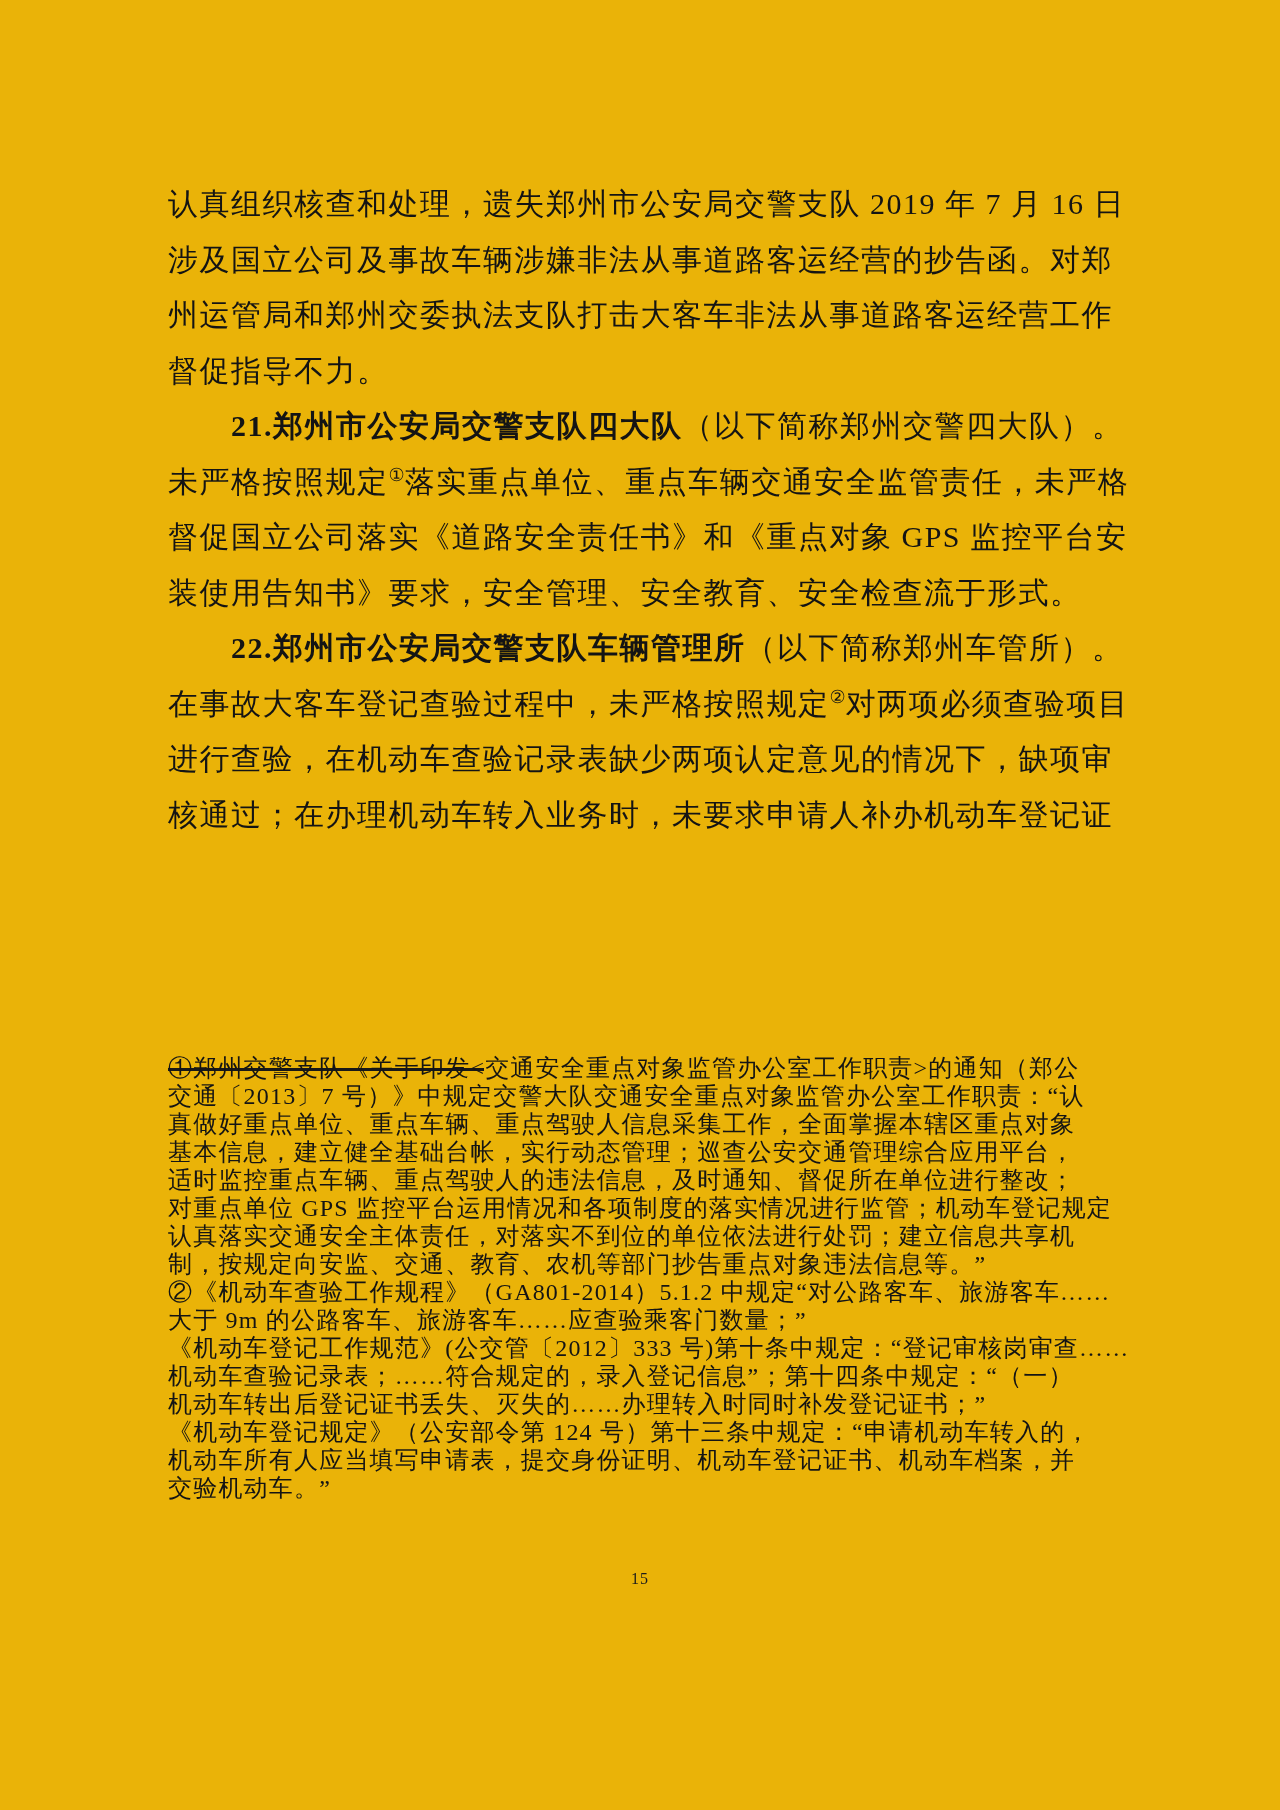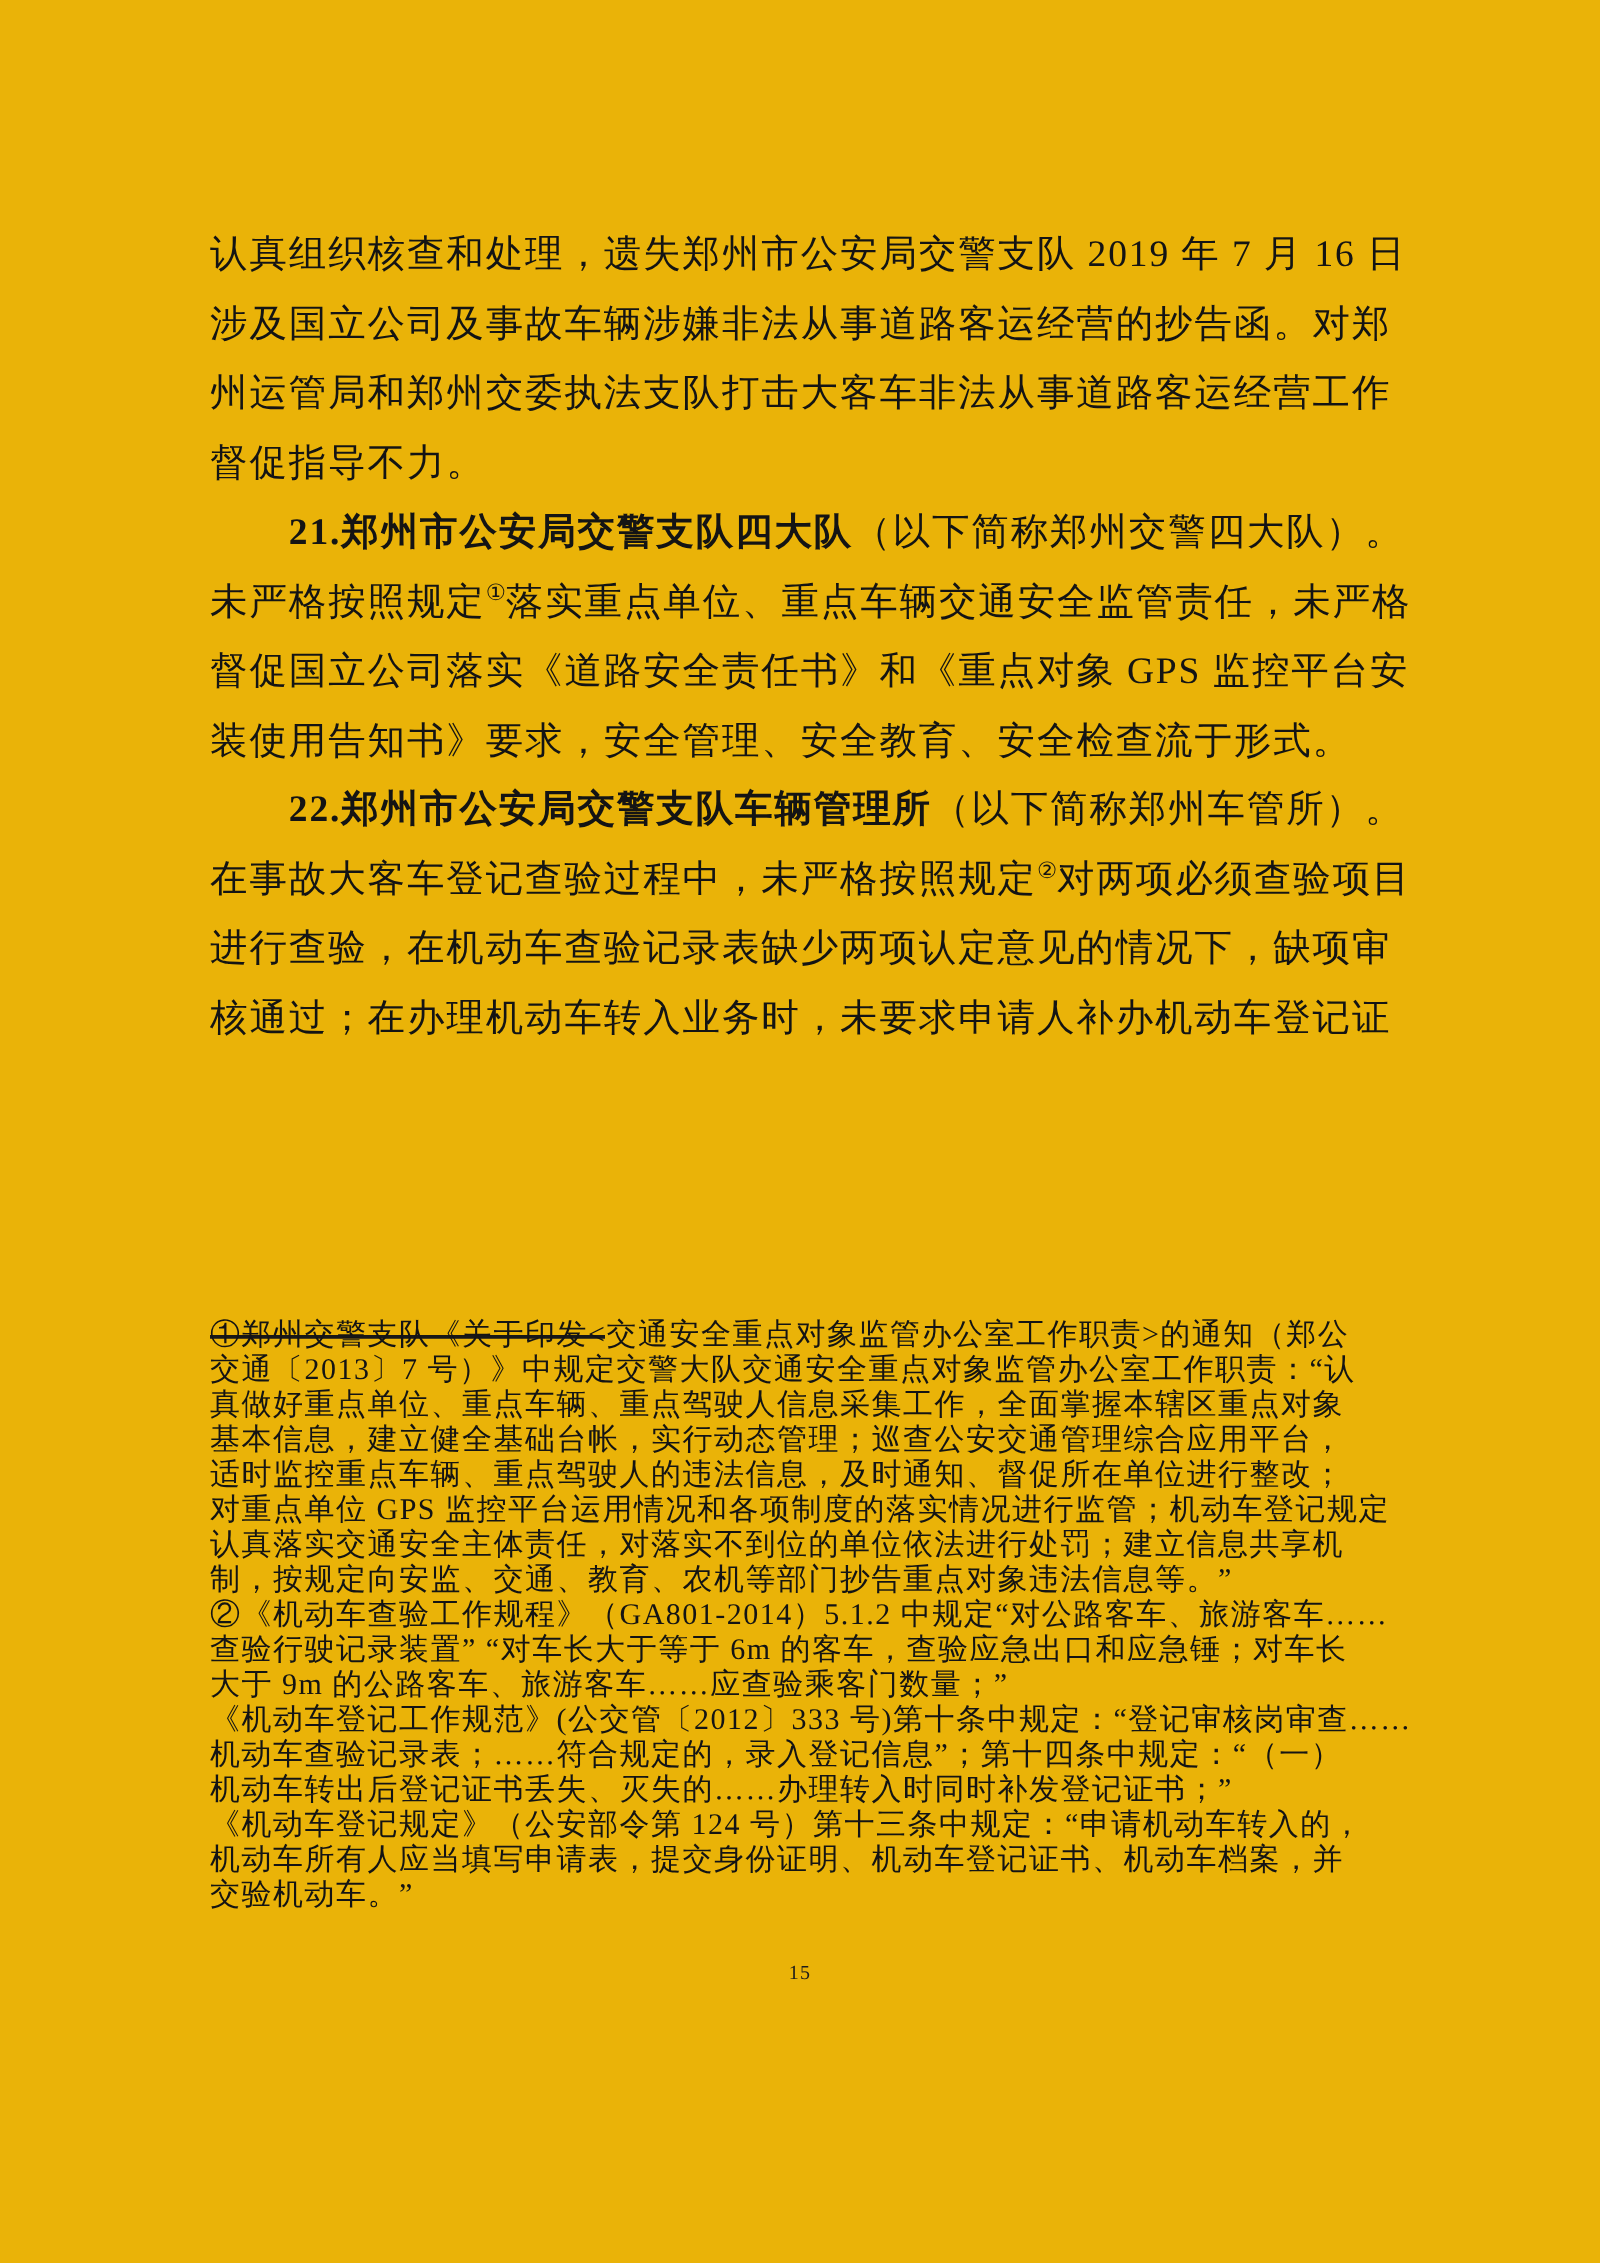--- a/index.html
+++ b/index.html
@@ -78,21 +78,20 @@
   <div class="footnotes">
     <div class="fnl">①郑州交警支队《关于印发&lt;交通安全重点对象监管办公室工作职责&gt;的通知（郑公</div>
     <div class="fnl">交通〔2013〕7 号）》中规定交警大队交通安全重点对象监管办公室工作职责：“认</div>
     <div class="fnl">真做好重点单位、重点车辆、重点驾驶人信息采集工作，全面掌握本辖区重点对象</div>
     <div class="fnl">基本信息，建立健全基础台帐，实行动态管理；巡查公安交通管理综合应用平台，</div>
     <div class="fnl">适时监控重点车辆、重点驾驶人的违法信息，及时通知、督促所在单位进行整改；</div>
     <div class="fnl">对重点单位 GPS 监控平台运用情况和各项制度的落实情况进行监管；机动车登记规定</div>
     <div class="fnl">认真落实交通安全主体责任，对落实不到位的单位依法进行处罚；建立信息共享机</div>
     <div class="fnl">制，按规定向安监、交通、教育、农机等部门抄告重点对象违法信息等。”</div>
     <div class="fnl">②《机动车查验工作规程》（GA801-2014）5.1.2 中规定“对公路客车、旅游客车……</div>
-    <div class="fnl">查验行驶记录装置” “对车长大于等于 6m 的客车，查验应急出口和应急锤；对车长</div>
     <div class="fnl">大于 9m 的公路客车、旅游客车……应查验乘客门数量；”</div>
     <div class="fnl">《机动车登记工作规范》(公交管〔2012〕333 号)第十条中规定：“登记审核岗审查……</div>
     <div class="fnl">机动车查验记录表；……符合规定的，录入登记信息”；第十四条中规定：“（一）</div>
     <div class="fnl">机动车转出后登记证书丢失、灭失的……办理转入时同时补发登记证书；”</div>
     <div class="fnl">《机动车登记规定》（公安部令第 124 号）第十三条中规定：“申请机动车转入的，</div>
     <div class="fnl">机动车所有人应当填写申请表，提交身份证明、机动车登记证书、机动车档案，并</div>
     <div class="fnl">交验机动车。”</div>
   </div>
 
   <div class="pageno">15</div>

